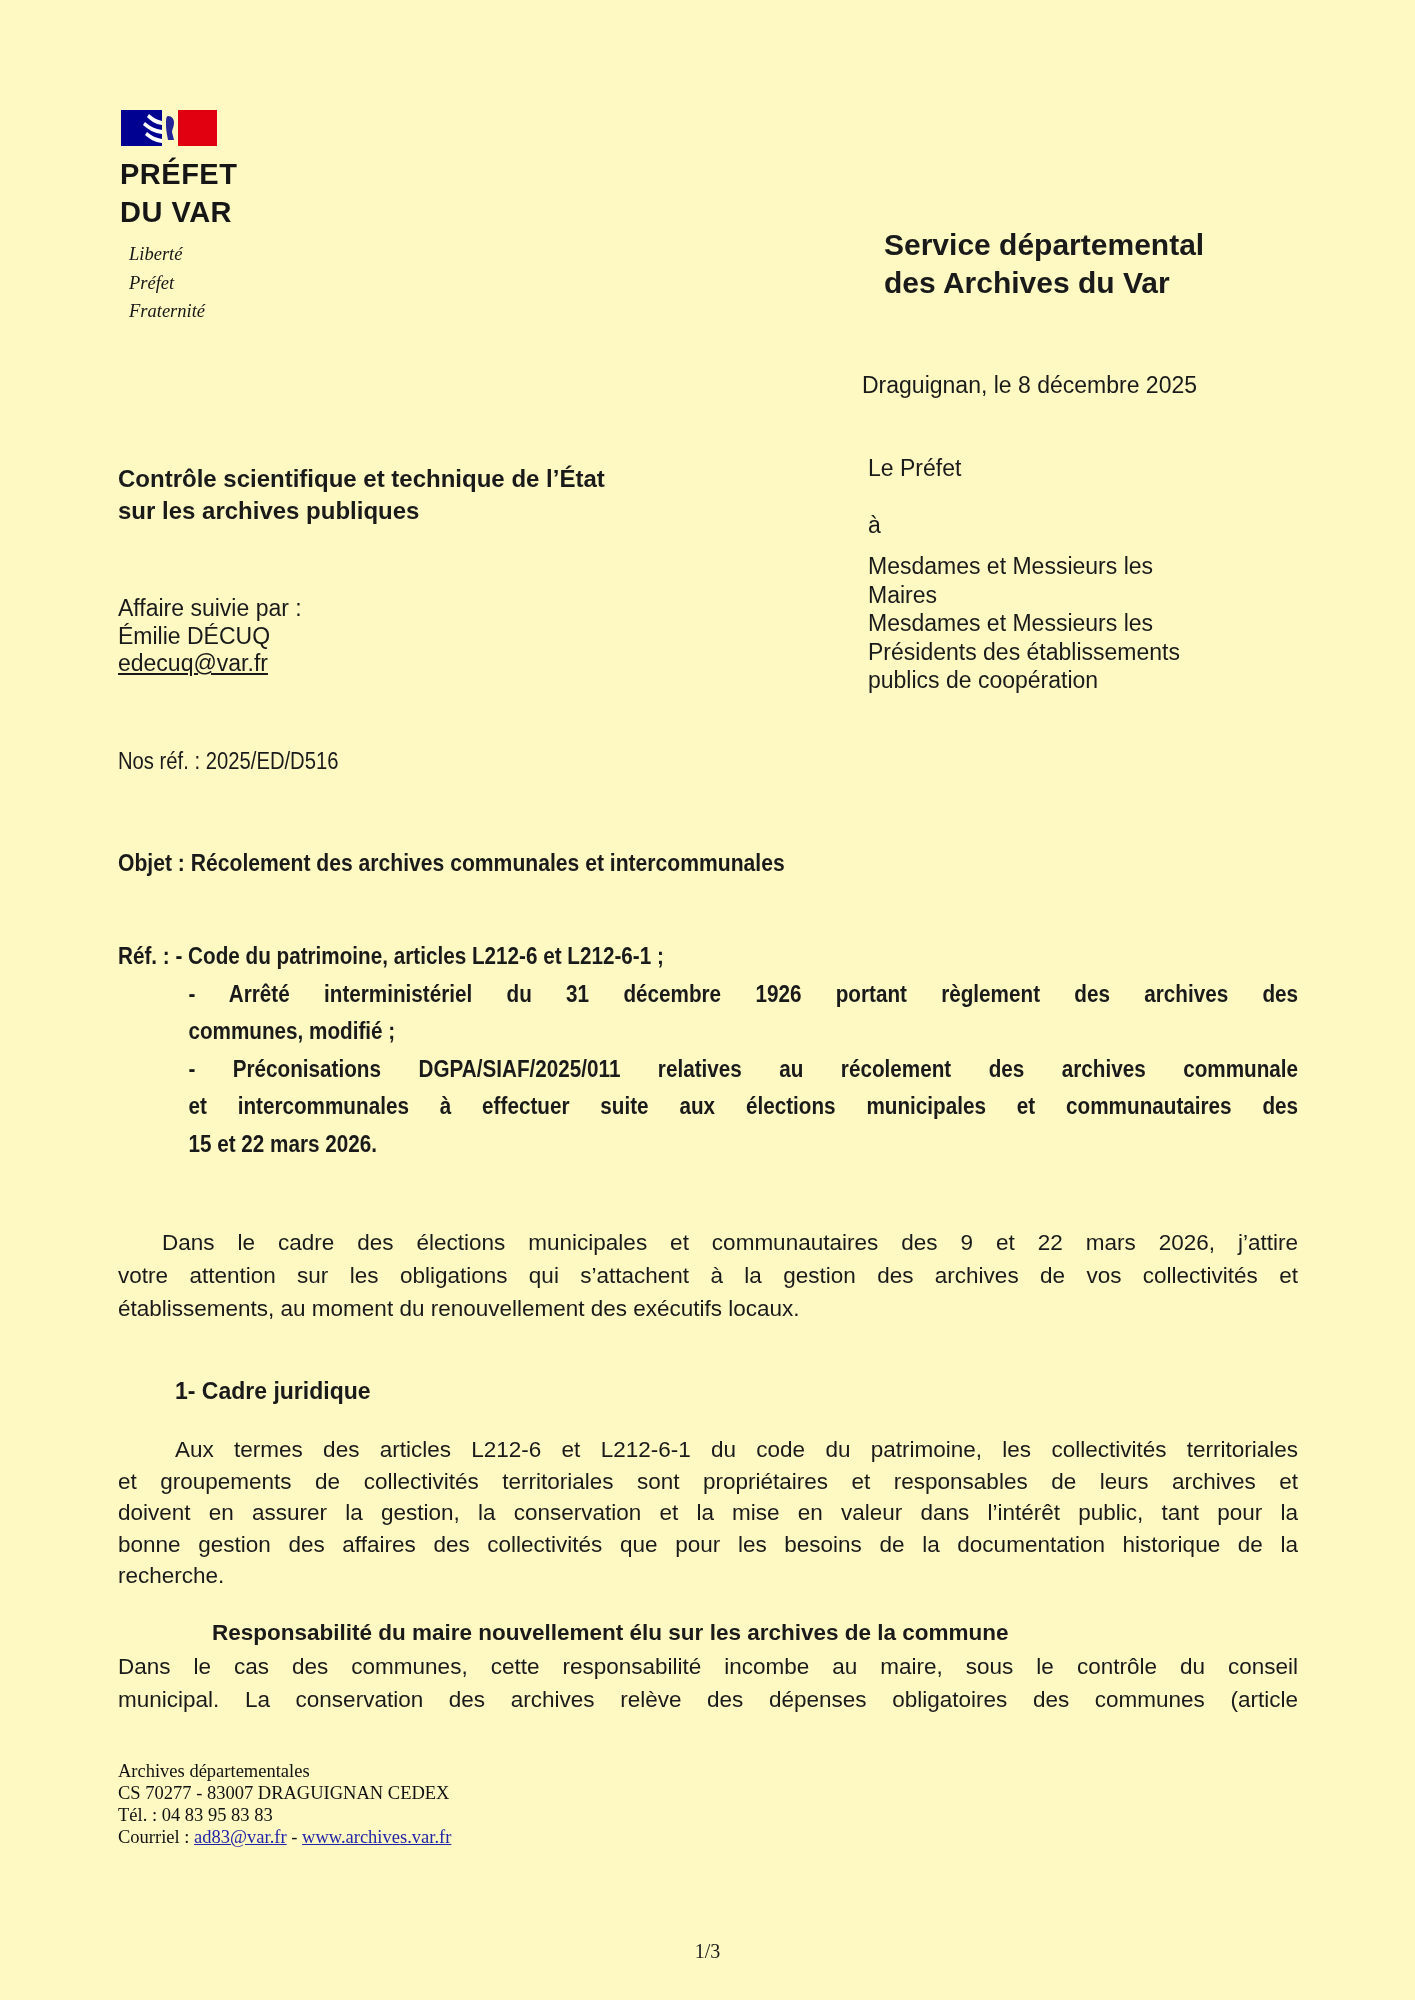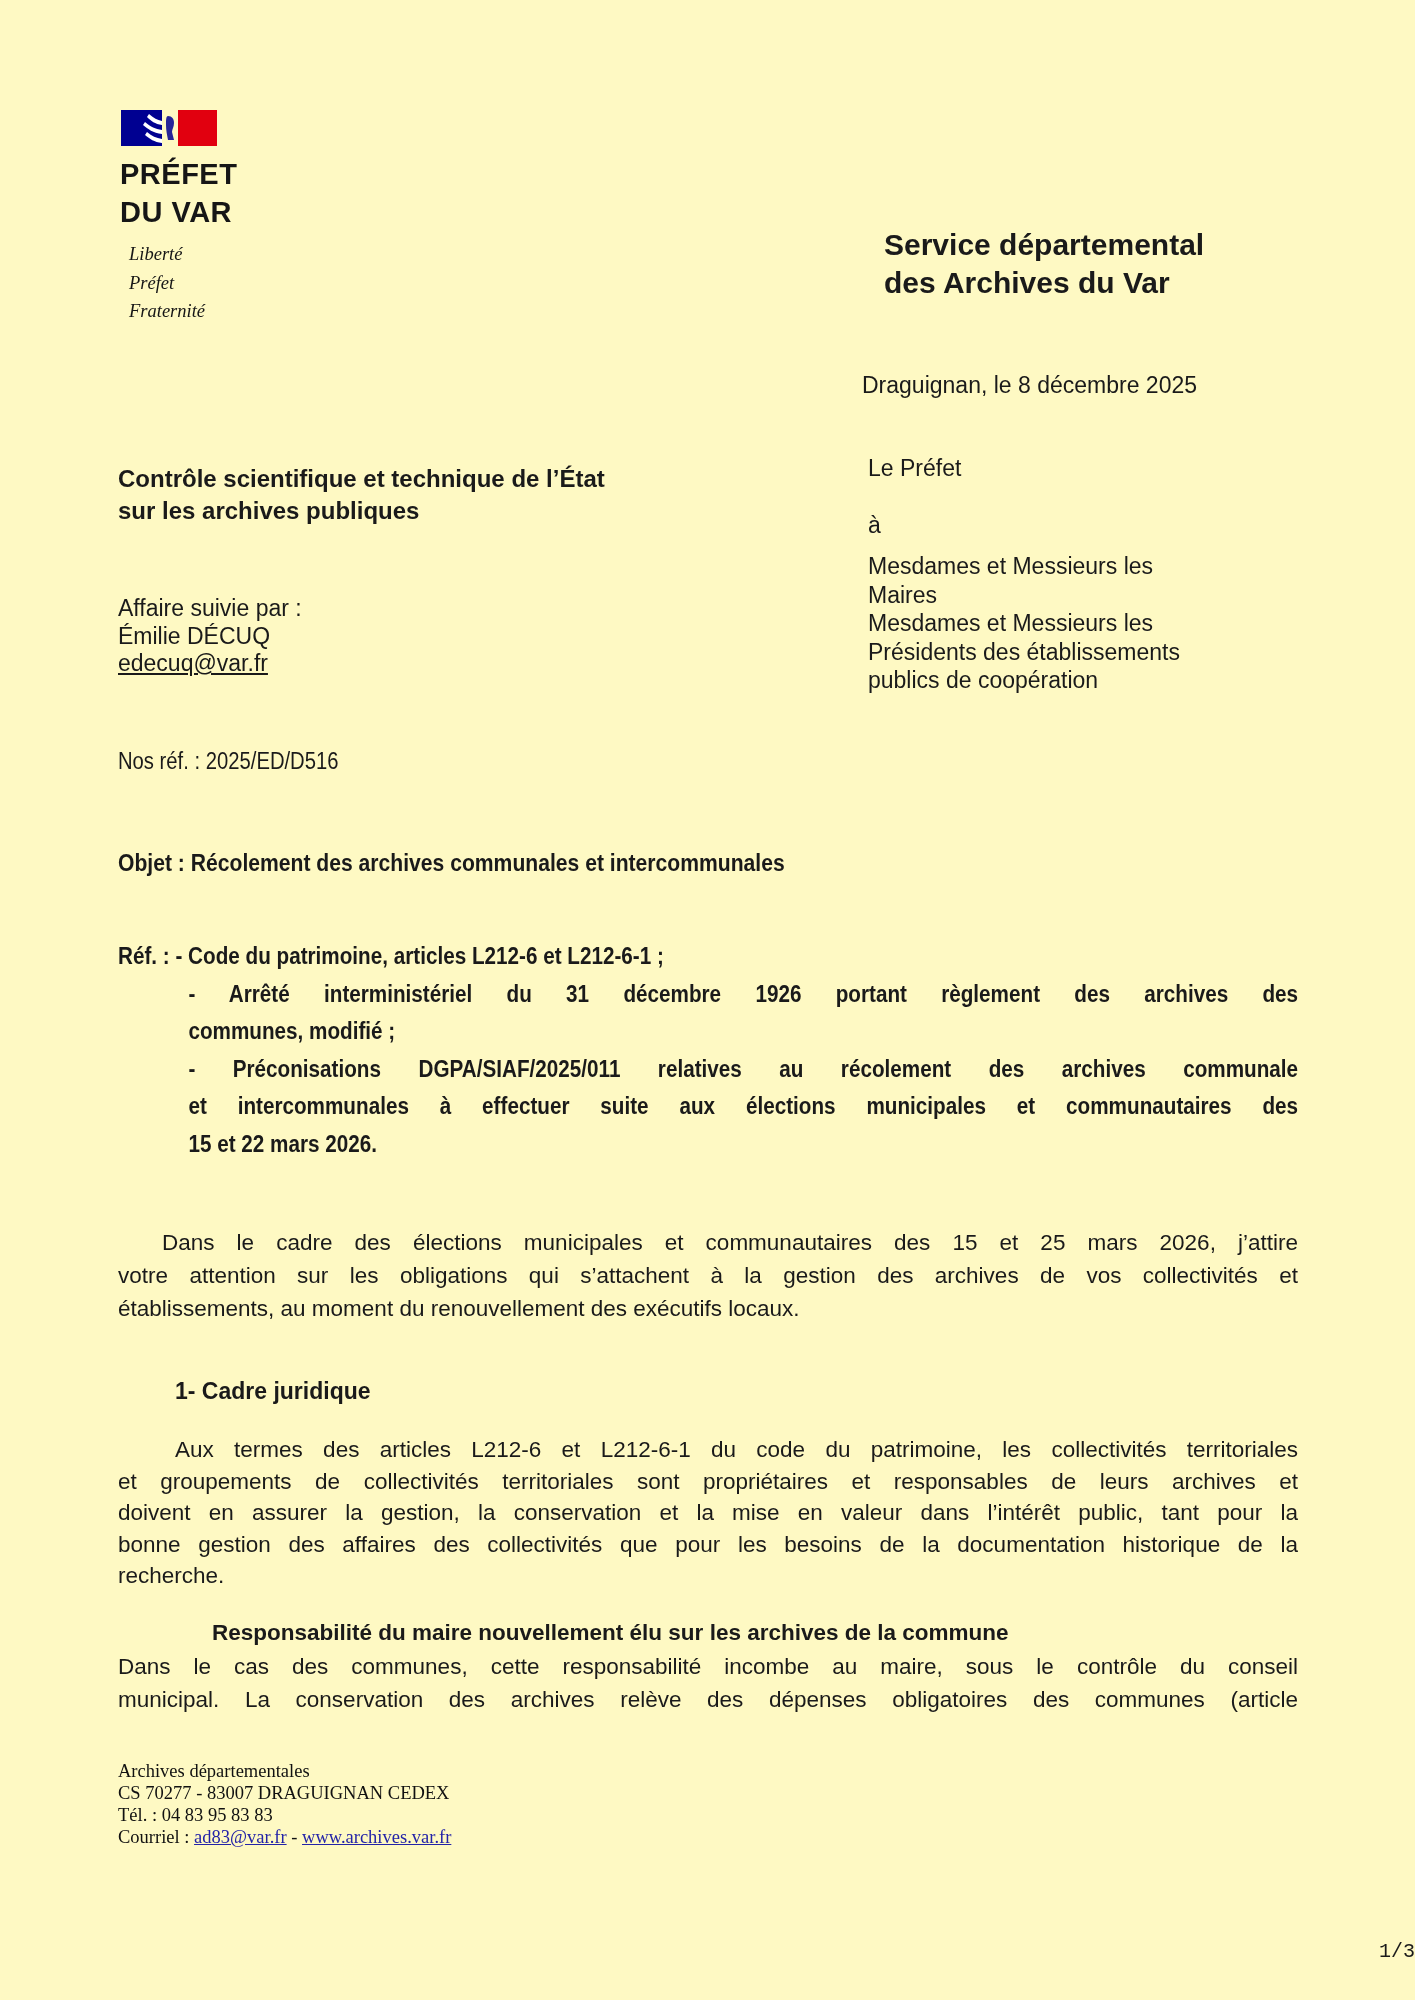--- a/index.html
+++ b/index.html
@@ -43,21 +43,21 @@
   .p3{top:1650px;line-height:33px;}
   .jl{text-align:justify;text-align-last:justify;}
   .ll{text-align:left;white-space:nowrap;}
   .ind1{text-indent:44px;}
   .ind2{text-indent:57px;}
   .section-title{left:175px;top:1378px;font-size:23px;font-weight:bold;}
   .subsection-title{left:212px;top:1620px;font-size:22.5px;font-weight:bold;}
   
   .footer{left:118px;top:1750px;font-family:"Liberation Serif",serif;font-size:18.5px;line-height:22px;color:#111;margin-top:10px;}
   .footer a{color:#2323a8;text-decoration:underline;}
-  .page-number{left:0;top:1940px;width:1415px;text-align:right;font-family:Liberation Mono, monospace;font-size:20px;}
+  .page-number{left:0;top:1940px;width:1415px;text-align:center;font-family:Liberation Serif, serif;font-size:20px;}
 </style>
 </head>
 <body>
 
 <div class="page">
 
   <div class="abs" style="left:121px;top:110px;">
     <svg width="96" height="36" viewBox="0 0 96 36" xmlns="http://www.w3.org/2000/svg">
       <rect x="0" y="0" width="41" height="36" fill="#000091"></rect>
       <path d="M28 4 C33 8, 36 10, 41 11 L41 15 C34 14, 30 11, 26 7 Z" fill="#ffffff"></path>
@@ -115,21 +115,21 @@
   <div class="abs ref-block condensed">
     <div class="ref-line">Réf. : - Code du patrimoine, articles L212-6 et L212-6-1 ;</div>
     <div class="ref-line ref-indent ref-just">- Arrêté interministériel du 31 décembre 1926 portant règlement des archives des</div>
     <div class="ref-line ref-indent">communes, modifié ;</div>
     <div class="ref-line ref-indent ref-just">- Préconisations DGPA/SIAF/2025/011 relatives au récolement des archives communale</div>
     <div class="ref-line ref-indent ref-just">et intercommunales à effectuer suite aux élections municipales et communautaires des</div>
     <div class="ref-line ref-indent">15 et 22 mars 2026.</div>
   </div>
 
   <div class="abs para p1">
-    <div class="jl ind1">Dans le cadre des élections municipales et communautaires des 15 et 25 mars 2026, j’attire</div>
+    <div class="jl ind1">Dans le cadre des élections municipales et communautaires des 9 et 22 mars 2026, j’attire</div>
     <div class="jl">votre attention sur les obligations qui s’attachent à la gestion des archives de vos collectivités et</div>
     <div class="ll">établissements, au moment du renouvellement des exécutifs locaux.</div>
   </div>
 
   <div class="abs section-title nowrap">1- Cadre juridique</div>
 
   <div class="abs para p2">
     <div class="jl ind2">Aux termes des articles L212-6 et L212-6-1 du code du patrimoine, les collectivités territoriales</div>
     <div class="jl">et groupements de collectivités territoriales sont propriétaires et responsables de leurs archives et</div>
     <div class="jl">doivent en assurer la gestion, la conservation et la mise en valeur dans l’intérêt public, tant pour la</div>

